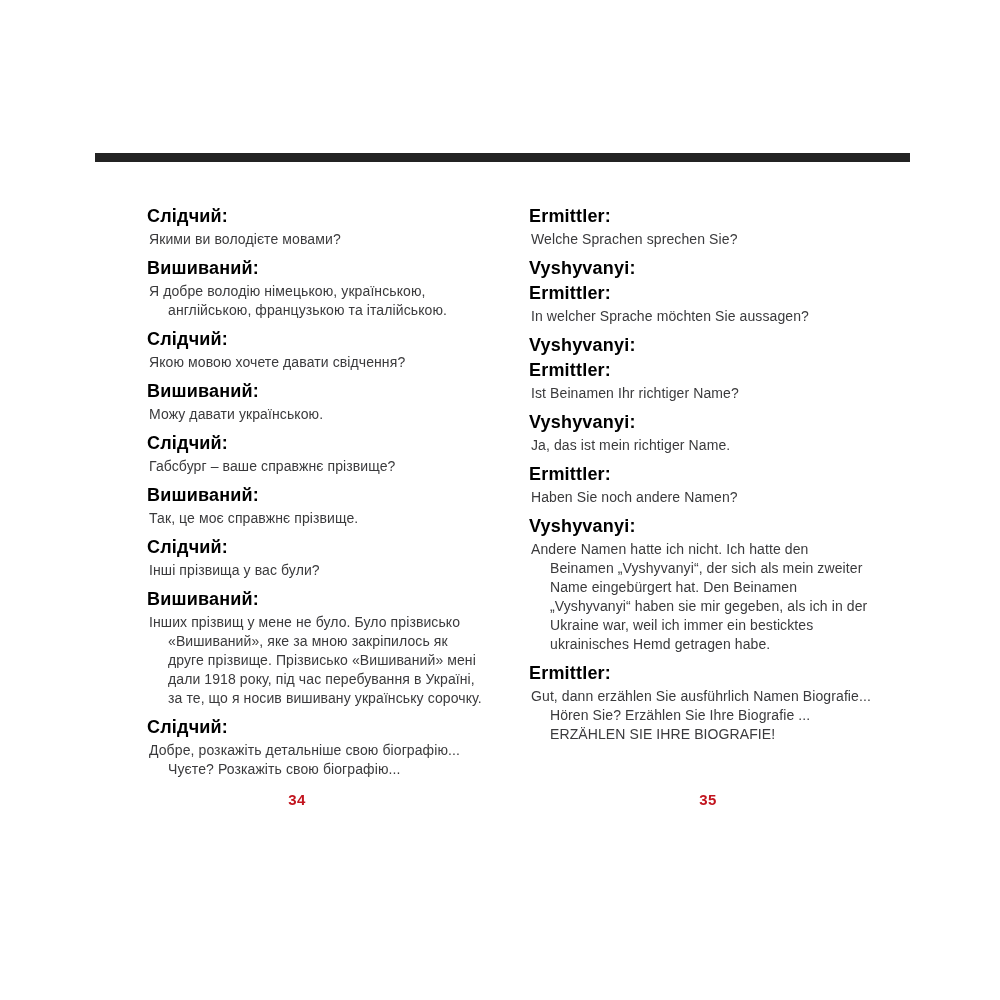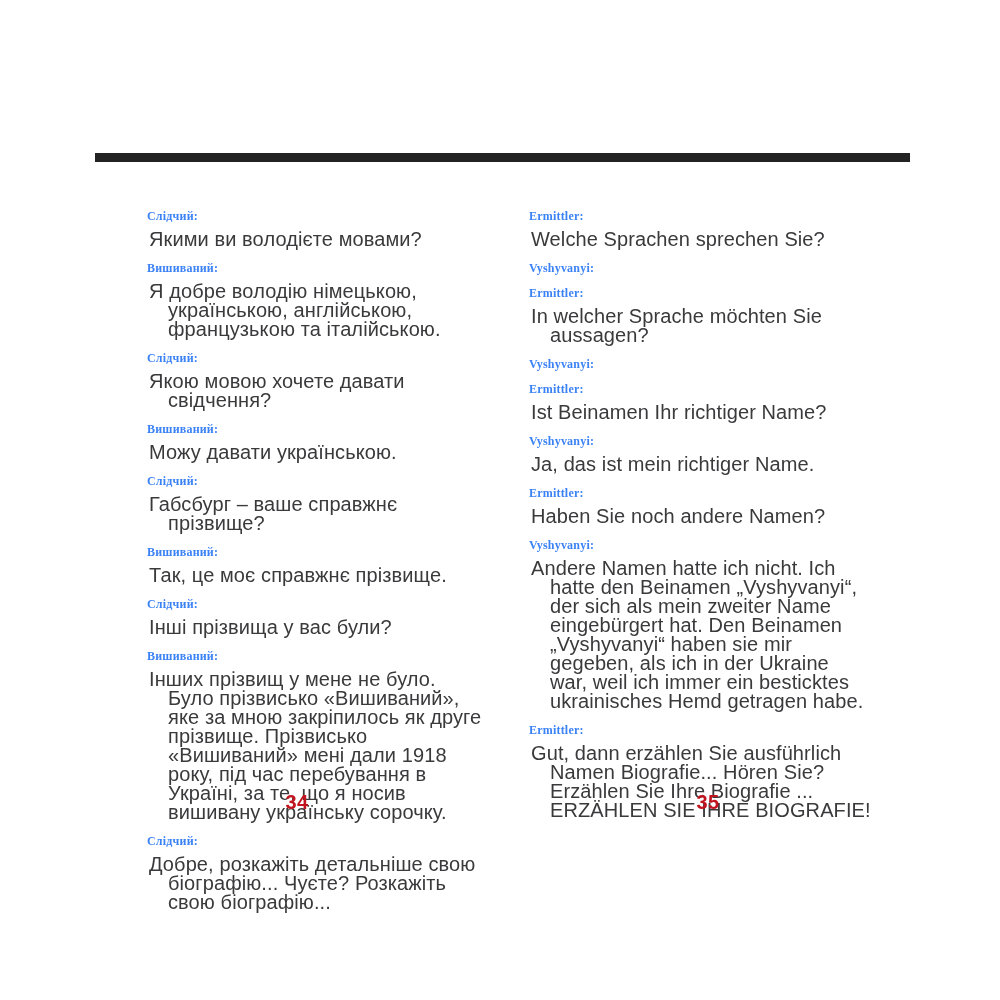--- a/index.html
+++ b/index.html
@@ -19,45 +19,44 @@
     background: #232323;
   }
   .column {
     position: absolute;
     top: 207px;
   }
   .column.left  { left: 147px; width: 336px; }
   .column.right { left: 529px; width: 342px; }
   .section { margin-bottom: 6px; }
   .speaker {
-    color: #3b82f6;
+    color: #000000;
     font-weight: bold;
-    font-size: 12px;
+    font-size: 18px;
     line-height: 19px;
     letter-spacing: 0.2px;
     margin-bottom: 4px;
-    font-family: Liberation Serif, serif;
   }
   .utterance {
     color: #3a3a3c;
-    font-size: 20px;
+    font-size: 14px;
     line-height: 19px;
     letter-spacing: 0.1px;
     padding-left: 21px;
     text-indent: -19px;
     margin-bottom: 10px;
   }
   .page-number {
     position: absolute;
     top: 791px;
     width: 300px;
     text-align: center;
     color: #c2141e;
     font-weight: bold;
-    font-size: 20px;
+    font-size: 15px;
     letter-spacing: 0.5px;
   }
   .page-number.left  { left: 147px; }
   .page-number.right { left: 558px; }
 </style>
 </head>
 <body>
 
 <div class="top-rule"></div>
 

